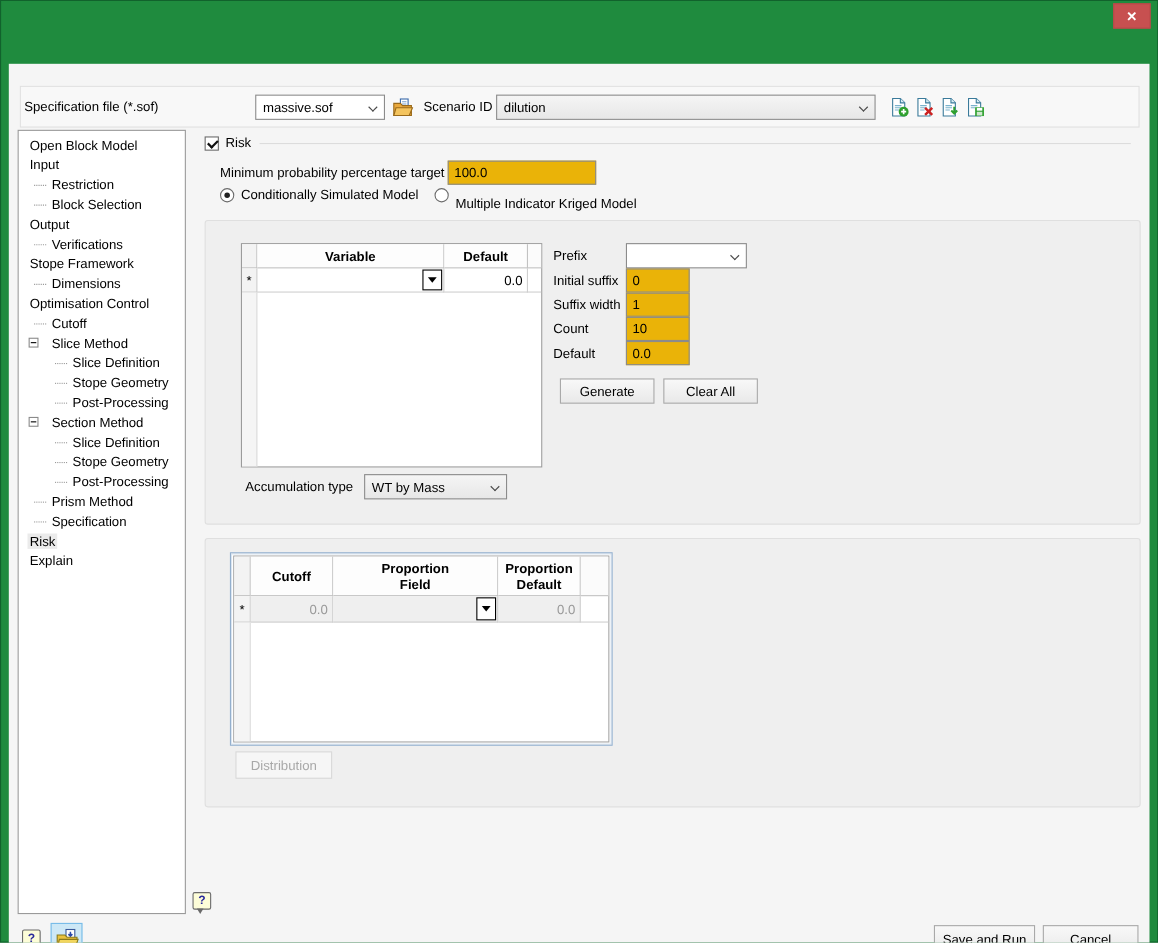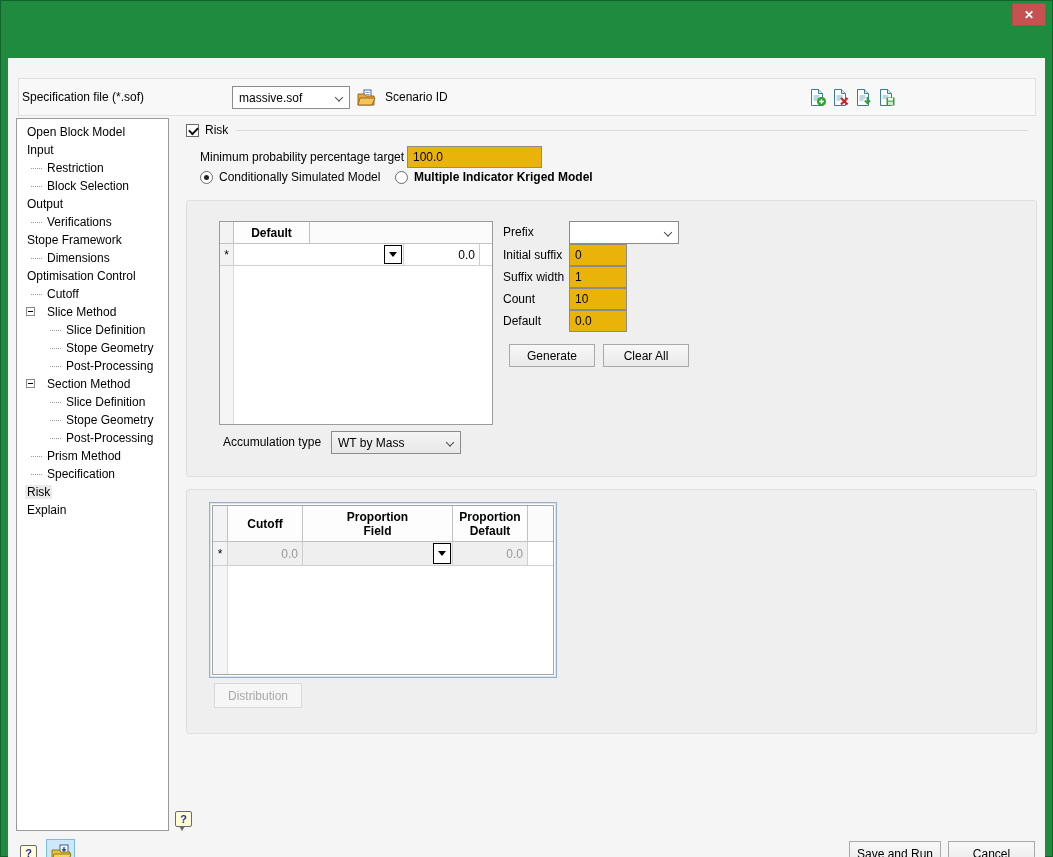--- a/index.html
+++ b/index.html
@@ -120,20 +120,24 @@
     </div>
     <div class="iconbtn" style="left:347px; top:29px; width:21px; height:21px;">
       <svg width="20" height="20" viewBox="0 0 20 20">
         <rect x="8" y="2" width="7" height="8" fill="#fff" stroke="#3a6aaa" stroke-width="1"></rect>
         <path d="M9.5 4.5h4M9.5 6.5h4" stroke="#7aa0cc" stroke-width="1" fill="none"></path>
         <path d="M2 6h6l2 2h8v9H2z" fill="#e9a83c" stroke="#9a6a1a" stroke-width="1"></path>
         <path d="M4 10h15l-3 7H2z" fill="#f4c45e" stroke="#9a6a1a" stroke-width="1"></path>
       </svg>
     </div>
     <div class="lab" style="left:377px; top:32px;">Scenario ID</div>
+    <div class="combo gray" style="left:443px; top:28px; width:345px; height:23px;">
+      <span>dilution</span>
+      <span class="chev"></span>
+    </div>
     <div class="iconbtn" style="left:799px; top:29px; width:20px; height:20px;">
       <svg width="19" height="19" viewBox="0 0 19 19">
         <path d="M3.5 1.5h7l4 4v12h-11z" fill="#fff" stroke="#3a7a9a"></path>
         <path d="M10.5 1.5v4h4" fill="#d8ecf4" stroke="#3a7a9a"></path>
         <path d="M5.5 8h6M5.5 10h6M5.5 12h4" stroke="#7ab2cc"></path>
         <circle cx="13.5" cy="13.5" r="4.5" fill="#2ea02e"></circle>
         <path d="M13.5 11.2v4.6M11.2 13.5h4.6" stroke="#fff" stroke-width="1.5"></path>
       </svg>
     </div>
     <div class="iconbtn" style="left:822px; top:29px; width:20px; height:20px;">
@@ -191,27 +195,28 @@
     <div class="cb checked" style="left:178px; top:66px;"></div>
     <div class="lab" style="left:197px; top:65px;">Risk</div>
     <div class="groupline" style="left:228px; top:72px; width:792px;"></div>
 
     <div class="lab" style="left:192px; top:92px;">Minimum probability percentage target</div>
     <input class="tbx" style="left: 399px; top: 88px; width: 135px; height: 22px;" value="100.0">
 
     <div class="radio on" style="left:192px; top:113px;"></div>
     <div class="lab" style="left:211px; top:112px;">Conditionally Simulated Model</div>
     <div class="radio" style="left:387px; top:113px;"></div>
-    <div class="lab" style="left:406px; top:112px;font-weight:bold;">Multiple Indicator Kriged Model</div>
+    <div class="lab" style="left:406px; top:120px;">Multiple Indicator Kriged Model</div>
 
     <div class="panel" style="left:178px; top:142px; width:851px; height:277px;">
 
       <div class="tbl" style="left:32px; top:20px; width:274px; height:204px;">
         <div class="trow" style="height:22px;">
           <div class="tc h corner" style="width:14px;"></div>
+          <div class="tc h" style="width:170px;">Variable</div>
           <div class="tc h" style="width:76px;">Default</div>
           <div class="tc h filler" style="flex:1;"></div>
         </div>
         <div class="trow" style="height:22px;">
           <div class="tc rowh" style="width:14px;">*</div>
           <div class="tc ddcell" style="width:170px;">
             <span class="ddbtn">
                 <span class="tri"></span>
               </span>
           </div>

